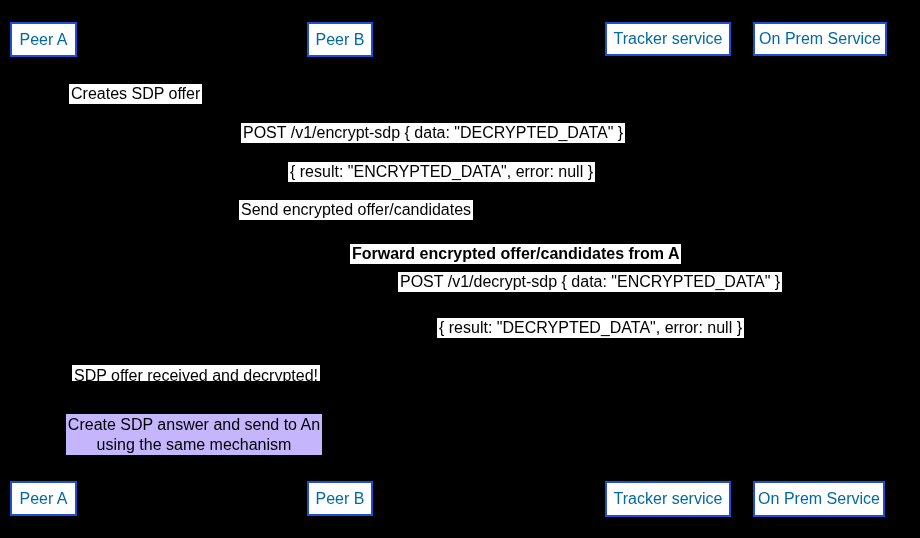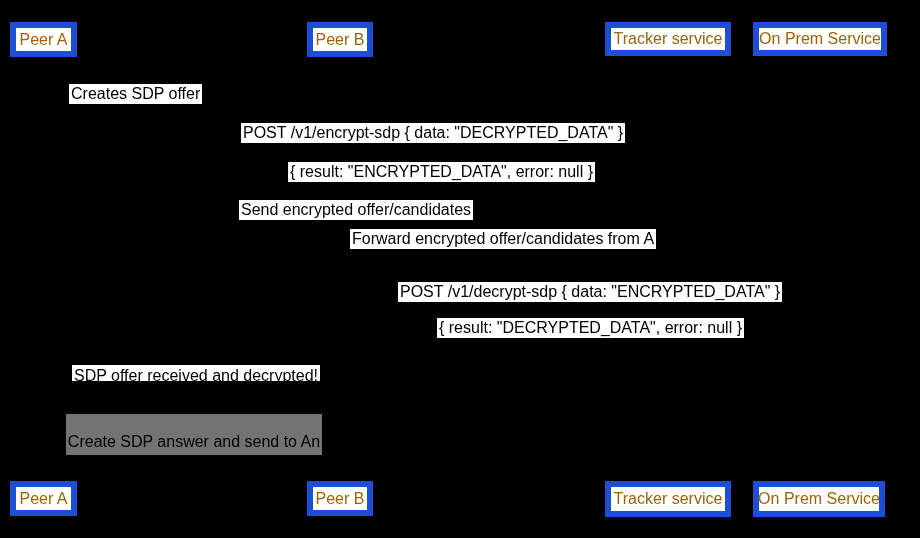--- a/index.html
+++ b/index.html
@@ -11,22 +11,22 @@
     position: relative;
     width: 920px;
     height: 538px;
     background: #000000;
     overflow: hidden;
     font-family: "Liberation Sans", sans-serif;
   }
   .actor {
     position: absolute;
     background: #ffffff;
-    color: #a16207;
-    border: 6px solid #1d4ed8;
+    color: #0369a1;
+    border: 2px solid #1d4ed8;
     box-sizing: border-box;
     display: flex;
     align-items: center;
     justify-content: center;
     font-size: 16px;
     white-space: nowrap;
   }
   .msg {
     position: absolute;
     background: #ffffff;
@@ -34,50 +34,50 @@
     font-size: 16px;
     line-height: 20px;
     height: 20px;
     box-sizing: border-box;
     text-align: left;
     white-space: nowrap;
     padding: 0 2px;
   }
   .note {
     position: absolute;
-    background: #737373;
+    background: #c4b5fd;
     color: #000000;
     font-size: 16px;
     line-height: 20px;
     box-sizing: border-box;
     text-align: center;
-    padding-top: 18px;
+    padding-top: 1px;
   }
 </style>
 </head>
 <body>
 
 <div class="stage">
 
   <div class="actor" style="left:10px; top:22px; width:67px; height:35px;">Peer A</div>
   <div class="actor" style="left:307px; top:22px; width:66px; height:35px;">Peer B</div>
   <div class="actor" style="left:605px; top:22px; width:126px; height:34px;">Tracker service</div>
   <div class="actor" style="left:753px; top:22px; width:134px; height:34px;">On Prem Service</div>
 
   <div class="msg" style="left:69px; top:84px;">Creates SDP offer</div>
 
   <div class="msg" style="left:241px; top:123px;">POST /v1/encrypt-sdp { data: "DECRYPTED_DATA" }</div>
 
   <div class="msg" style="left:288px; top:162px;">{ result: "ENCRYPTED_DATA", error: null }</div>
 
   <div class="msg" style="left:239px; top:200px;">Send encrypted offer/candidates</div>
 
-  <div class="msg" style="left:350px; top:229px;">Forward encrypted offer/candidates from A</div>
+  <div class="msg" style="left:350px; top:244px;font-weight:bold;">Forward encrypted offer/candidates from A</div>
 
-  <div class="msg" style="left:398px; top:282px;">POST /v1/decrypt-sdp { data: "ENCRYPTED_DATA" }</div>
+  <div class="msg" style="left:398px; top:272px;">POST /v1/decrypt-sdp { data: "ENCRYPTED_DATA" }</div>
 
   <div class="msg" style="left:437px; top:318px;">{ result: "DECRYPTED_DATA", error: null }</div>
 
   <div class="msg" style="left:72px; top:365px; height:16px; line-height:22px;">SDP offer received and decrypted!</div>
 
   <div class="note" style="left:66px; top:414px; width:256px; height:41px;">
     <div>Create SDP answer and send to An</div>
     <div>using the same mechanism</div>
   </div>
 

